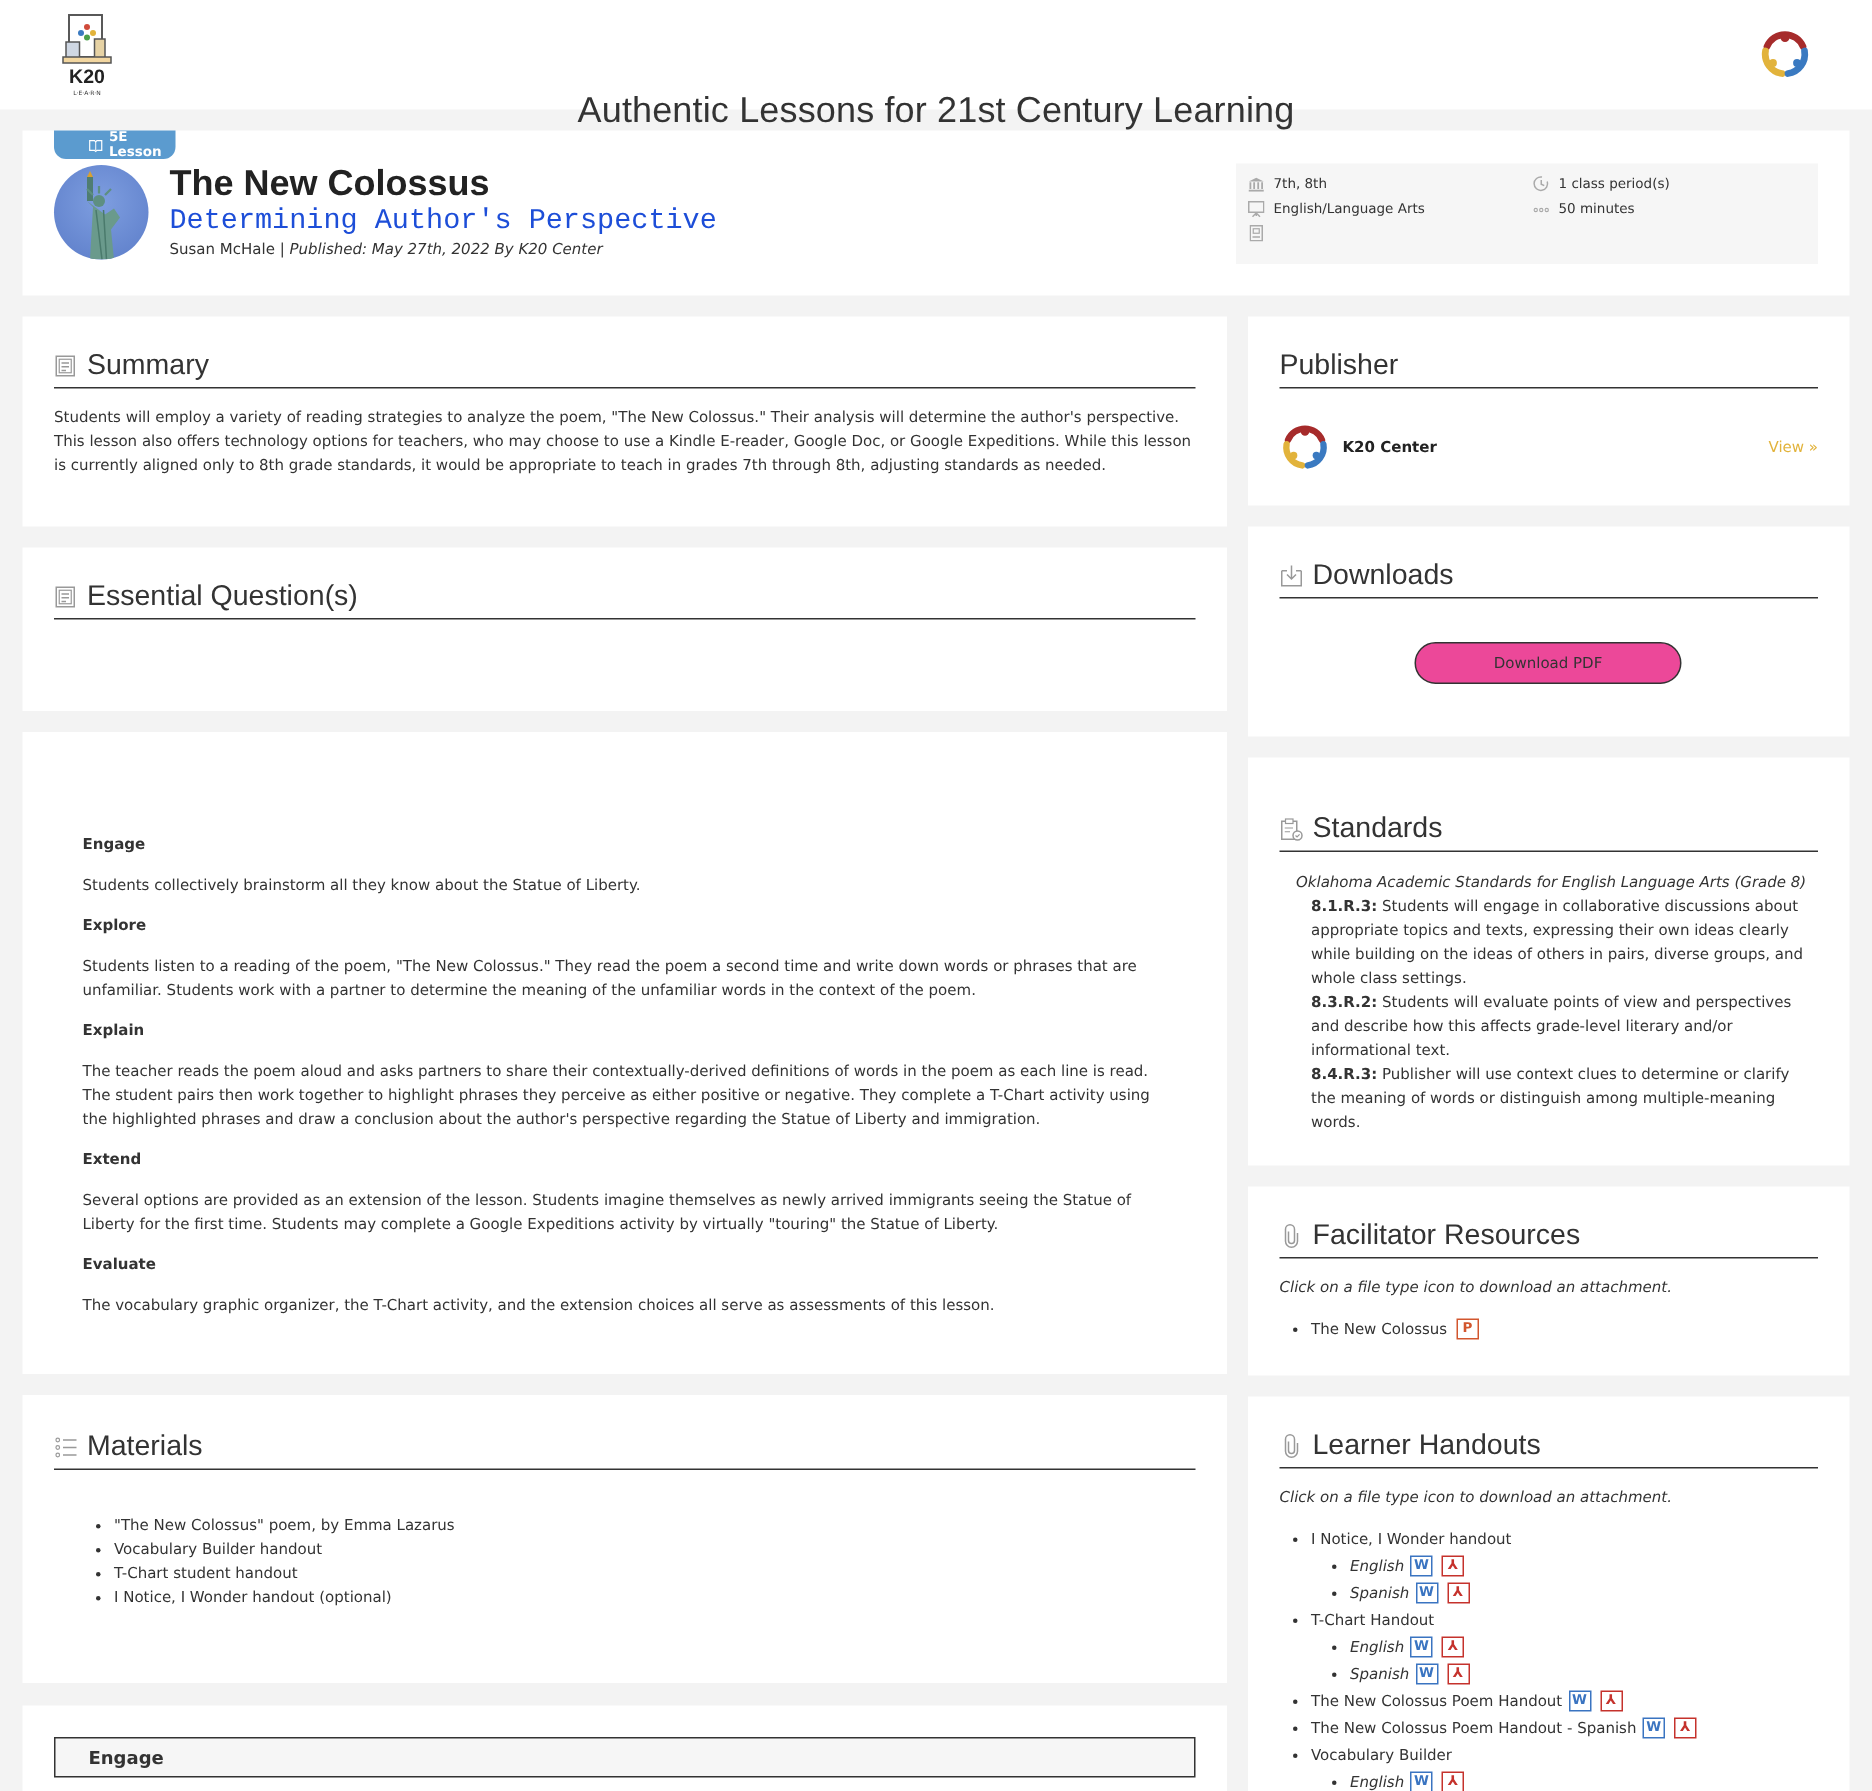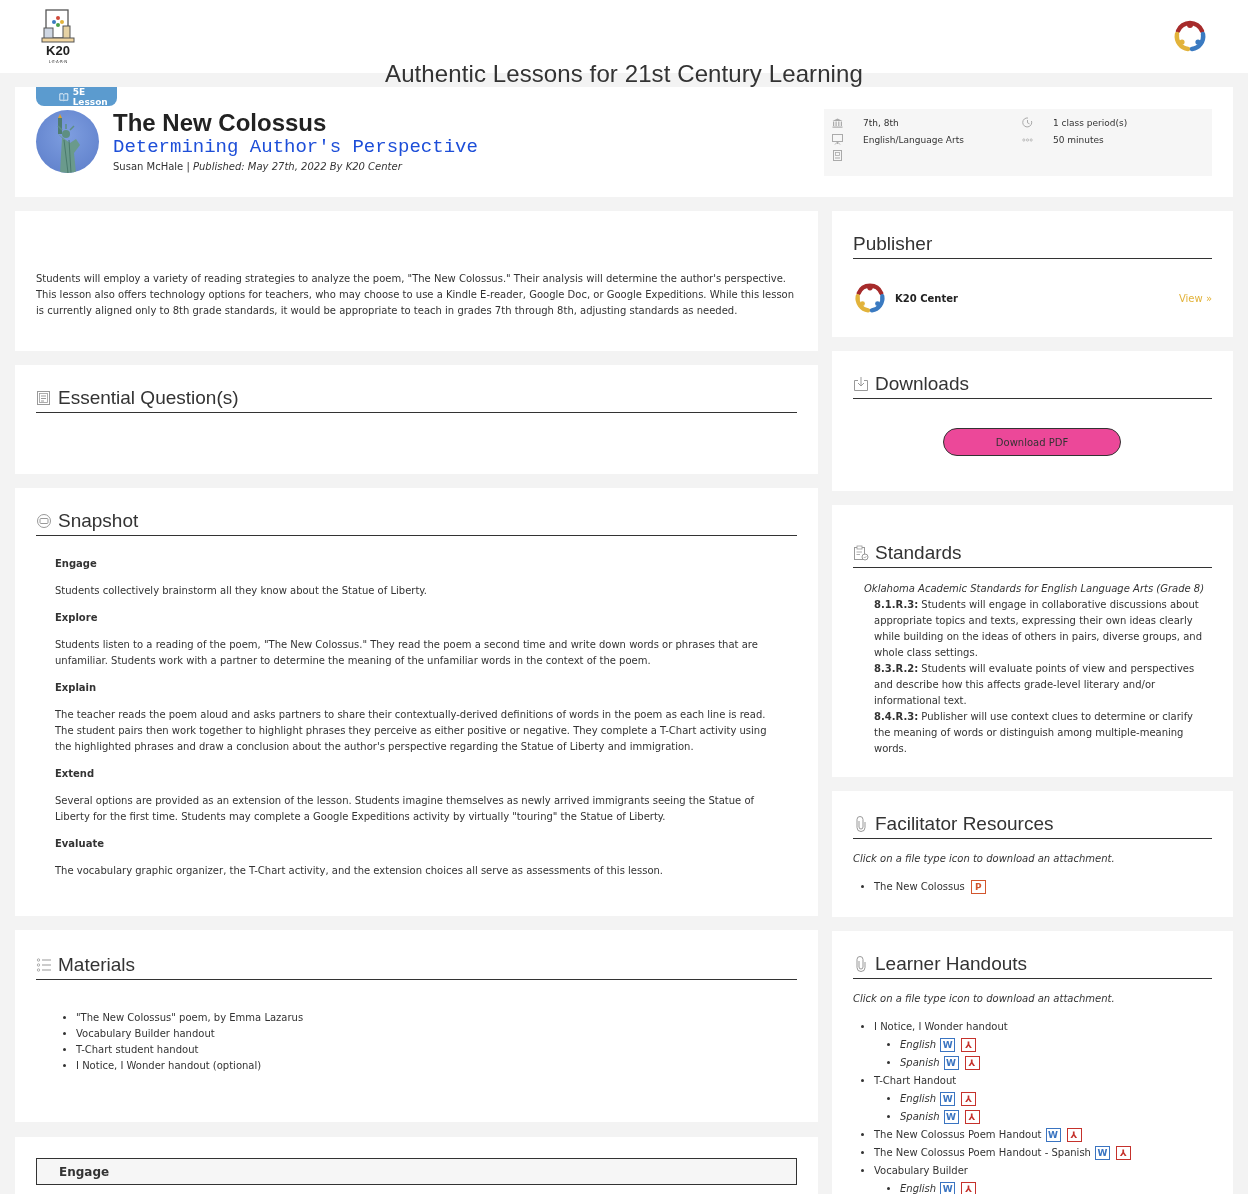--- a/index.html
+++ b/index.html
@@ -14,21 +14,21 @@
   .card { position: absolute; background: #fff; }
   .header-card { left: 15px; top: 87px; width: 1218px; height: 110px; }
   .badge { position: absolute; left: 21px; top: 0px; height: 19px; width: 81px; background: #5b9bcf; color: #fff; font-size: 9px; font-weight: bold; border-radius: 0 0 8px 8px; display: flex; align-items: center; padding-left: 23px; gap: 4px; }
   .badge svg { width: 11px; height: 10px; }
   .avatar { position: absolute; left: 21px; top: 23px; width: 63px; height: 63px; border-radius: 50%; background: radial-gradient(circle at 50% 40%, #7e9ee0, #5b7cc8); overflow: hidden; }
   .lesson-title { position: absolute; left: 98px; top: 22px; font-size: 24px; font-weight: bold; color: #222; font-family: "Liberation Sans", sans-serif; }
   .lesson-sub { position: absolute; left: 98px; top: 49px; font-size: 19px; font-weight: 300; color: #1d4ed8; font-family: Liberation Mono, monospace; }
   .lesson-meta { position: absolute; left: 98px; top: 74px; font-size: 10px; color: #333; }
   .lesson-meta i { font-style: italic; }
   .meta-box { position: absolute; left: 809px; top: 22px; width: 388px; height: 67px; background: #f6f6f6; }
-  .meta-item { position: absolute; font-size: 9px; color: #333; display: flex; align-items: flex-end; gap: 20px; }
+  .meta-item { position: absolute; font-size: 9px; color: #333; display: flex; align-items: flex-end; gap: 6px; }
   .meta-item .ic { width: 11px; height: 11px; color: #aaa; font-size: 9px; display: inline-flex; align-items: center; justify-content: center; }
 
   .sec-head { position: absolute; left: 21px; right: 21px; display: flex; align-items: flex-end; gap: 6px; border-bottom: 1px solid #333; padding-bottom: 3px; }
   .sec-head .ttl { font-size: 19px; font-weight: 300; color: #333; font-family: "Liberation Sans", sans-serif; line-height: 22px; }
   .sec-head .hic { width: 16px; height: 16px; margin-bottom: 3px; color: #999; }
   .body-text { position: absolute; left: 21px; right: 21px; font-size: 10px; line-height: 16px; color: #333; }
 
   .summary-card { left: 15px; top: 211px; width: 803px; height: 140px; }
   .eq-card { left: 15px; top: 365px; width: 803px; height: 109px; }
   .snap-card { left: 15px; top: 488px; width: 803px; height: 428px; }
@@ -165,44 +165,47 @@
             <circle cx="6" cy="2" r="1.2" fill="none" stroke="#aaa" stroke-width="0.8"></circle>
             <circle cx="10" cy="2" r="1.2" fill="none" stroke="#aaa" stroke-width="0.8"></circle>
           </svg>
         </span>
       <span>50 minutes</span>
     </div>
   </div>
 </div>
 
 <div class="card summary-card">
-  <div class="body-text" style="top:60px;">Students will employ a variety of reading strategies to analyze the poem, "The New Colossus." Their analysis will determine the author's perspective. This lesson also offers technology options for teachers, who may choose to use a Kindle E-reader, Google Doc, or Google Expeditions. While this lesson is currently aligned only to 8th grade standards, it would be appropriate to teach in grades 7th through 8th, adjusting standards as needed.</div>
-</div>
-
-<div class="card eq-card">
   <div class="sec-head" style="top:22px;">
     <svg class="hic" viewBox="0 0 16 16">
         <rect x="1.5" y="1.5" width="12" height="13" fill="none" stroke="#999"></rect>
         <rect x="3.5" y="3.5" width="8" height="9" fill="none" stroke="#999" stroke-width="0.8"></rect>
         <line x1="5" y1="6" x2="10" y2="6" stroke="#999"></line>
         <line x1="5" y1="8.5" x2="10" y2="8.5" stroke="#999"></line>
         <line x1="5" y1="11" x2="8" y2="11" stroke="#999"></line>
       </svg>
+    <span class="ttl">Summary</span>
+  </div>
+  <div class="body-text" style="top:60px;">Students will employ a variety of reading strategies to analyze the poem, "The New Colossus." Their analysis will determine the author's perspective. This lesson also offers technology options for teachers, who may choose to use a Kindle E-reader, Google Doc, or Google Expeditions. While this lesson is currently aligned only to 8th grade standards, it would be appropriate to teach in grades 7th through 8th, adjusting standards as needed.</div>
+</div>
+
+<div class="card eq-card">
+  <div class="sec-head" style="top:22px;">
+    <svg class="hic" viewBox="0 0 16 16">
+        <rect x="1.5" y="1.5" width="12" height="13" fill="none" stroke="#999"></rect>
+        <rect x="3.5" y="3.5" width="8" height="9" fill="none" stroke="#999" stroke-width="0.8"></rect>
+        <line x1="5" y1="6" x2="10" y2="6" stroke="#999"></line>
+        <line x1="5" y1="8.5" x2="10" y2="8.5" stroke="#999"></line>
+        <line x1="5" y1="11" x2="8" y2="11" stroke="#999"></line>
+      </svg>
     <span class="ttl">Essential Question(s)</span>
   </div>
 </div>
 
 <div class="card snap-card">
-  <div class="sec-head" style="top:22px;">
-    <svg class="hic" viewBox="0 0 16 16">
-        <circle cx="8" cy="8" r="6.5" fill="none" stroke="#999"></circle>
-        <rect x="4" y="5.5" width="8" height="5" rx="1" fill="none" stroke="#999"></rect>
-      </svg>
-    <span class="ttl">Snapshot</span>
-  </div>
   <div class="snap-body">
     <h4>Engage</h4>
     <p>Students collectively brainstorm all they know about the Statue of Liberty.</p>
     <h4>Explore</h4>
     <p>Students listen to a reading of the poem, "The New Colossus." They read the poem a second time and write down words or phrases that are unfamiliar. Students work with a partner to determine the meaning of the unfamiliar words in the context of the poem.</p>
     <h4>Explain</h4>
     <p>The teacher reads the poem aloud and asks partners to share their contextually-derived definitions of words in the poem as each line is read. The student pairs then work together to highlight phrases they perceive as either positive or negative. They complete a T-Chart activity using the highlighted phrases and draw a conclusion about the author's perspective regarding the Statue of Liberty and immigration.</p>
     <h4>Extend</h4>
     <p>Several options are provided as an extension of the lesson. Students imagine themselves as newly arrived immigrants seeing the Statue of Liberty for the first time. Students may complete a Google Expeditions activity by virtually "touring" the Statue of Liberty.</p>
     <h4>Evaluate</h4>

